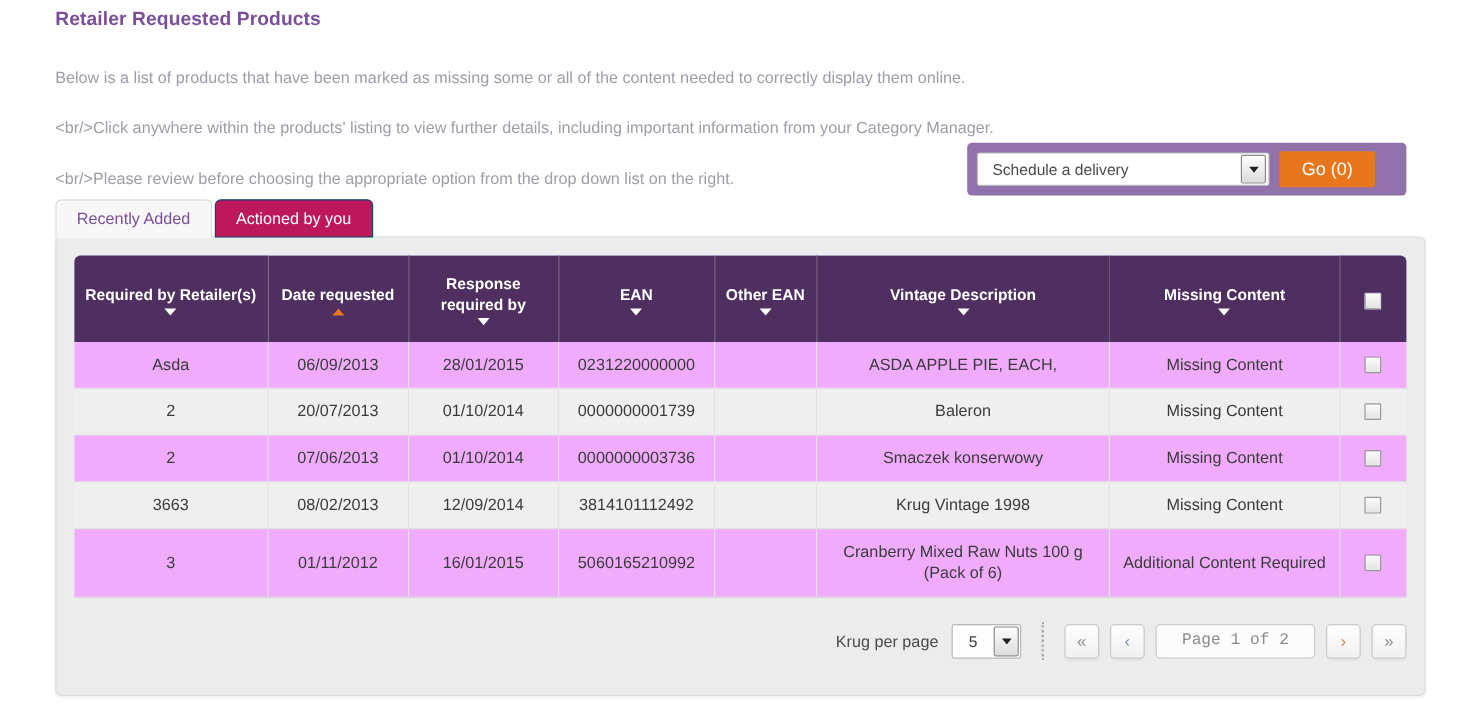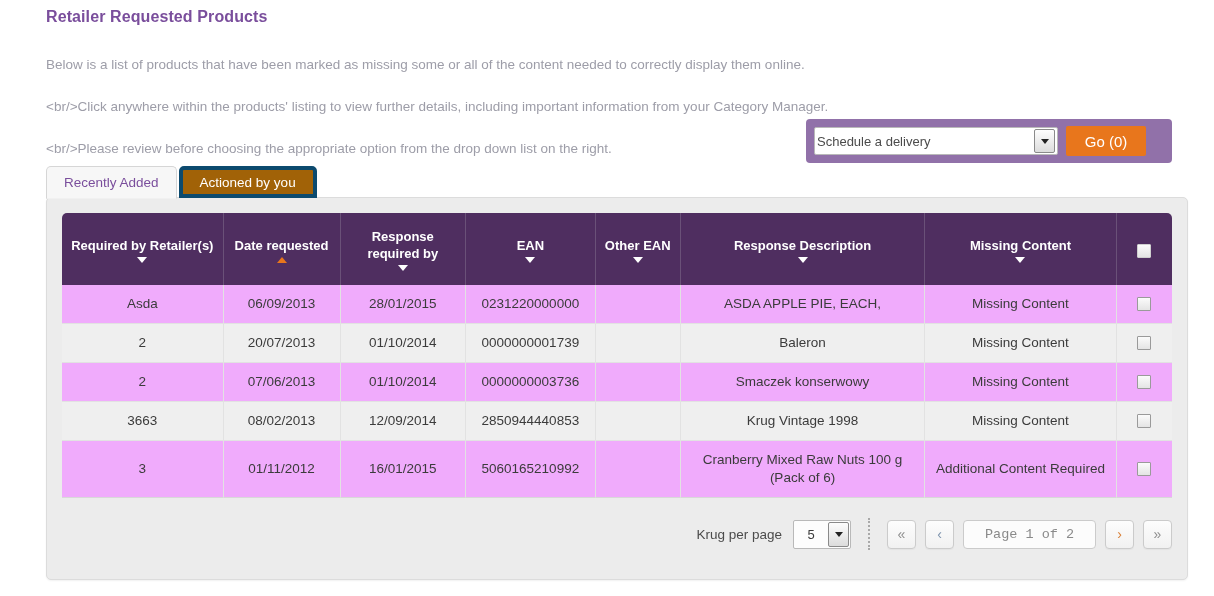--- a/index.html
+++ b/index.html
@@ -37,21 +37,21 @@
   }
   .select-wrap {
     position: relative;
     width: 244px; height: 28px;
     background: #ffffff;
     border: 1px solid #b9b9b9;
     border-radius: 2px;
     display: flex; align-items: center;
   }
   .select-wrap .sel-text {
-    flex: 1; padding-left: 2px;
+    flex: 1; padding-left: 12px;
     font-size: 13px; color: #4b4b4b;
     overflow: hidden; white-space: nowrap;
   }
   .sel-arrow {
     width: 21px; height: 24px; margin-right: 2px;
     border: 1px solid #8a8a8a;
     border-radius: 2px;
     background: linear-gradient(#fdfdfd, #dcdcdc);
     display: flex; align-items: center; justify-content: center;
   }
@@ -88,23 +88,23 @@
   }
   .tab.active {
     background: #f7f7f7;
     border: 1px solid #d6d6d6;
     border-bottom: 1px solid #f1f1f1;
     color: #7a4e9c;
     height: 33px;
     margin-bottom: -1px;
   }
   .tab.inactive {
-    background: #a16207;
+    background: #be185d;
     color: #ffffff;
-    border: 4px solid #0c4a6e;
+    border: 1px solid #0c4a6e;
   }
 
   
   .panel {
     position: absolute; left: 46px; top: 197px;
     width: 1142px; height: 383px;
     background: #ececec;
     border: 1px solid #dcdcdc;
     border-radius: 5px;
     box-shadow: 0 1px 2px rgba(0,0,0,.06);
@@ -285,21 +285,21 @@
         </th>
         <th>
           <span>EAN</span>
           <span class="sort-arrow down"></span>
         </th>
         <th>
           <span>Other EAN</span>
           <span class="sort-arrow down"></span>
         </th>
         <th>
-          <span>Response Description</span>
+          <span>Vintage Description</span>
           <span class="sort-arrow down"></span>
         </th>
         <th>
           <span>Missing Content</span>
           <span class="sort-arrow down"></span>
         </th>
         <th>
           <span class="cbox"></span>
         </th>
       </tr>
@@ -332,21 +332,21 @@
         <td>0000000003736</td>
         <td></td>
         <td>Smaczek konserwowy</td>
         <td class="left-cell">Missing Content</td>
         <td class="cb-cell"><span class="cbox"></span></td>
       </tr>
       <tr>
         <td>3663</td>
         <td>08/02/2013</td>
         <td>12/09/2014</td>
-        <td>2850944440853</td>
+        <td>3814101112492</td>
         <td></td>
         <td>Krug Vintage 1998</td>
         <td class="left-cell">Missing Content</td>
         <td class="cb-cell"><span class="cbox"></span></td>
       </tr>
       <tr class="tall">
         <td>3</td>
         <td>01/11/2012</td>
         <td>16/01/2015</td>
         <td>5060165210992</td>

